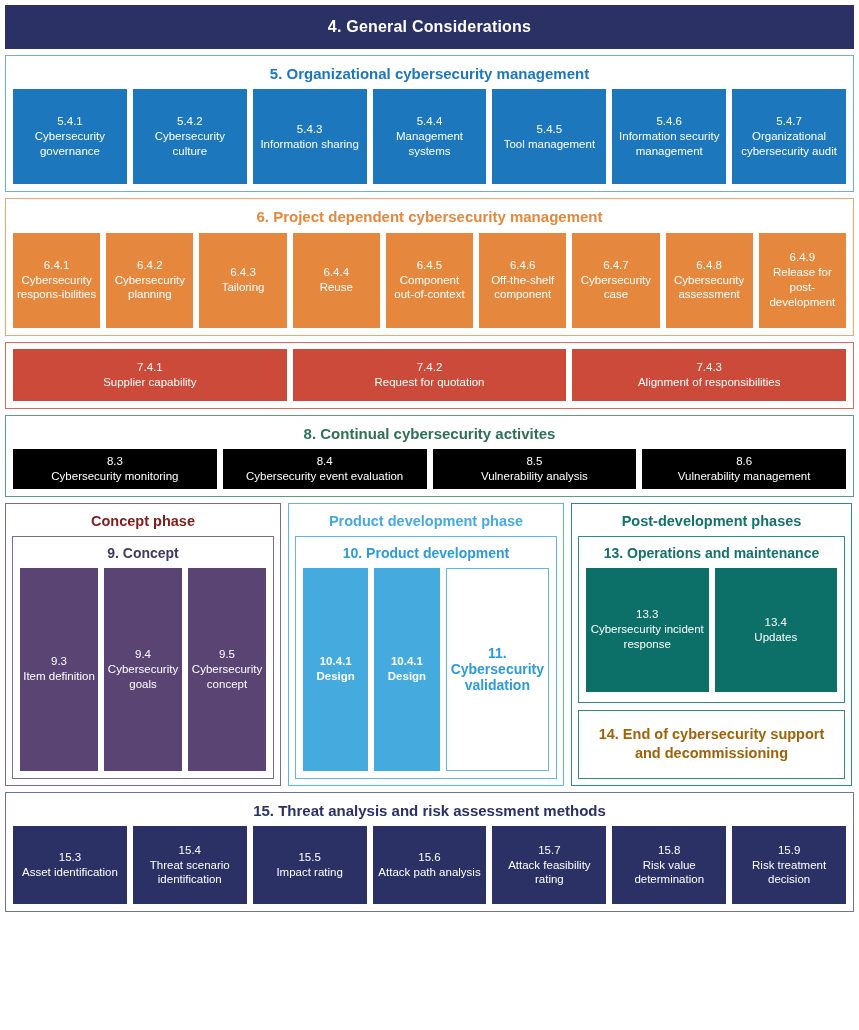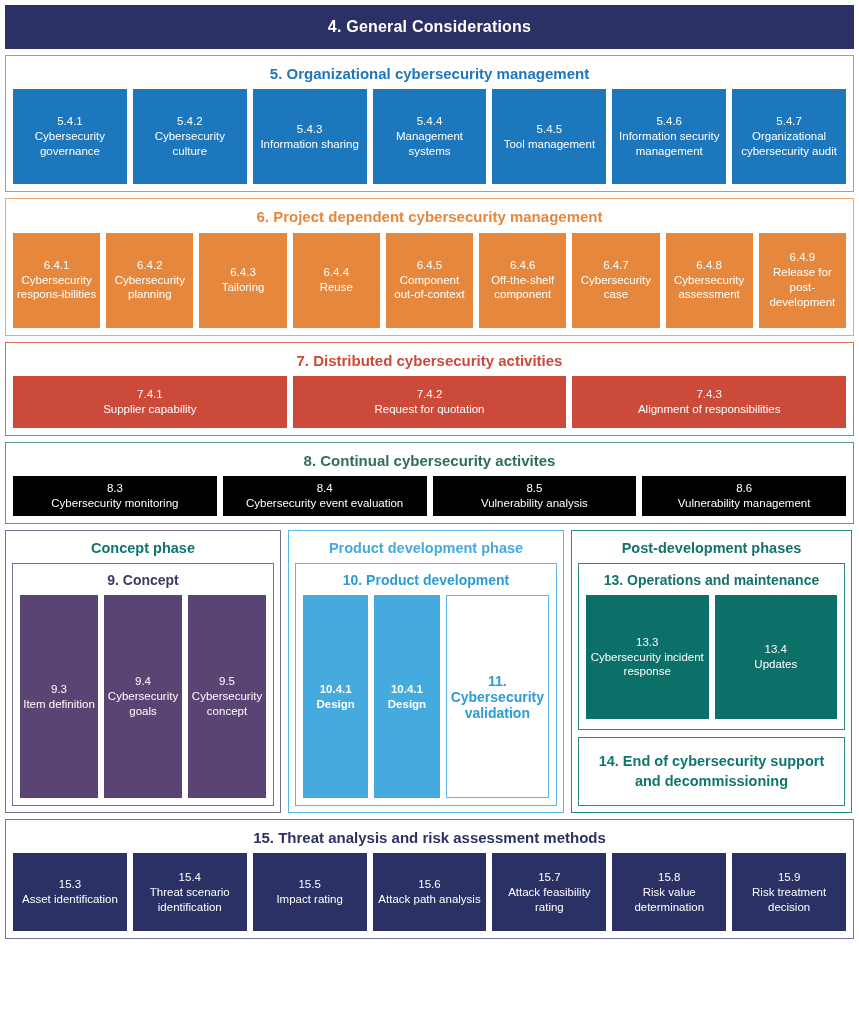--- a/index.html
+++ b/index.html
@@ -128,21 +128,21 @@
   .stack {
     display: flex;
     flex-direction: row;
     gap: 6px;
     flex: 1 1 auto;
   }
   .stack .cell { height: auto; flex: 1 1 0; }
 
   
   .phase-concept { width: 276px; border-color: #7C6A95; }
-  .phase-concept .phase-title { color: #0f766e; }
+  .phase-concept .phase-title { color: #7f1d1d; }
   .phase-concept .subgroup { border-color: #7C6A95; }
   .phase-concept .subgroup-title { color: #3E3B60; }
   .phase-concept .cell { background: #594474; }
 
   
   .phase-product { width: 276px; border-color: #5DB6E5; }
   .phase-product .phase-title { color: #45ABDF; }
   .phase-product .subgroup { border-color: #5DB6E5; }
   .phase-product .subgroup-title { color: #2D9BD6; }
   .phase-product .cell { background: #45ABDF; font-weight: bold; }
@@ -166,21 +166,21 @@
   .phase-post .phase-title { color: #14726A; }
   .phase-post .subgroup { border-color: #2E8B80; }
   .phase-post .subgroup-title { color: #14726A; }
   .phase-post .cell { background: #0D7068; }
   .phase-post .subgroup { flex: 0 0 167px; }
   .phase-post .row { height: 124px; }
   .endbox {
     margin-top: 7px;
     border: 1.5px solid #2E8B80;
     background: #ffffff;
-    color: #0f766e;
+    color: #a16207;
     font-size: 14.5px;
     font-weight: bold;
     text-align: center;
     line-height: 1.35;
     display: flex;
     align-items: center;
     justify-content: center;
     box-sizing: border-box;
     flex: 1 1 auto;
     padding: 5px;
@@ -270,21 +270,20 @@
         <span class="lbl">Cybersecurity assessment</span>
       </div>
       <div class="cell">
         <span class="num">6.4.9</span>
         <span class="lbl">Release for post-development</span>
       </div>
     </div>
   </div>
 
   <div class="group g-red">
-    <div class="group-title">7. Distributed cybersecurity activities</div>
     <div class="row">
       <div class="cell">
         <span class="num">7.4.1</span>
         <span class="lbl">Supplier capability</span>
       </div>
       <div class="cell">
         <span class="num">7.4.2</span>
         <span class="lbl">Request for quotation</span>
       </div>
       <div class="cell">

